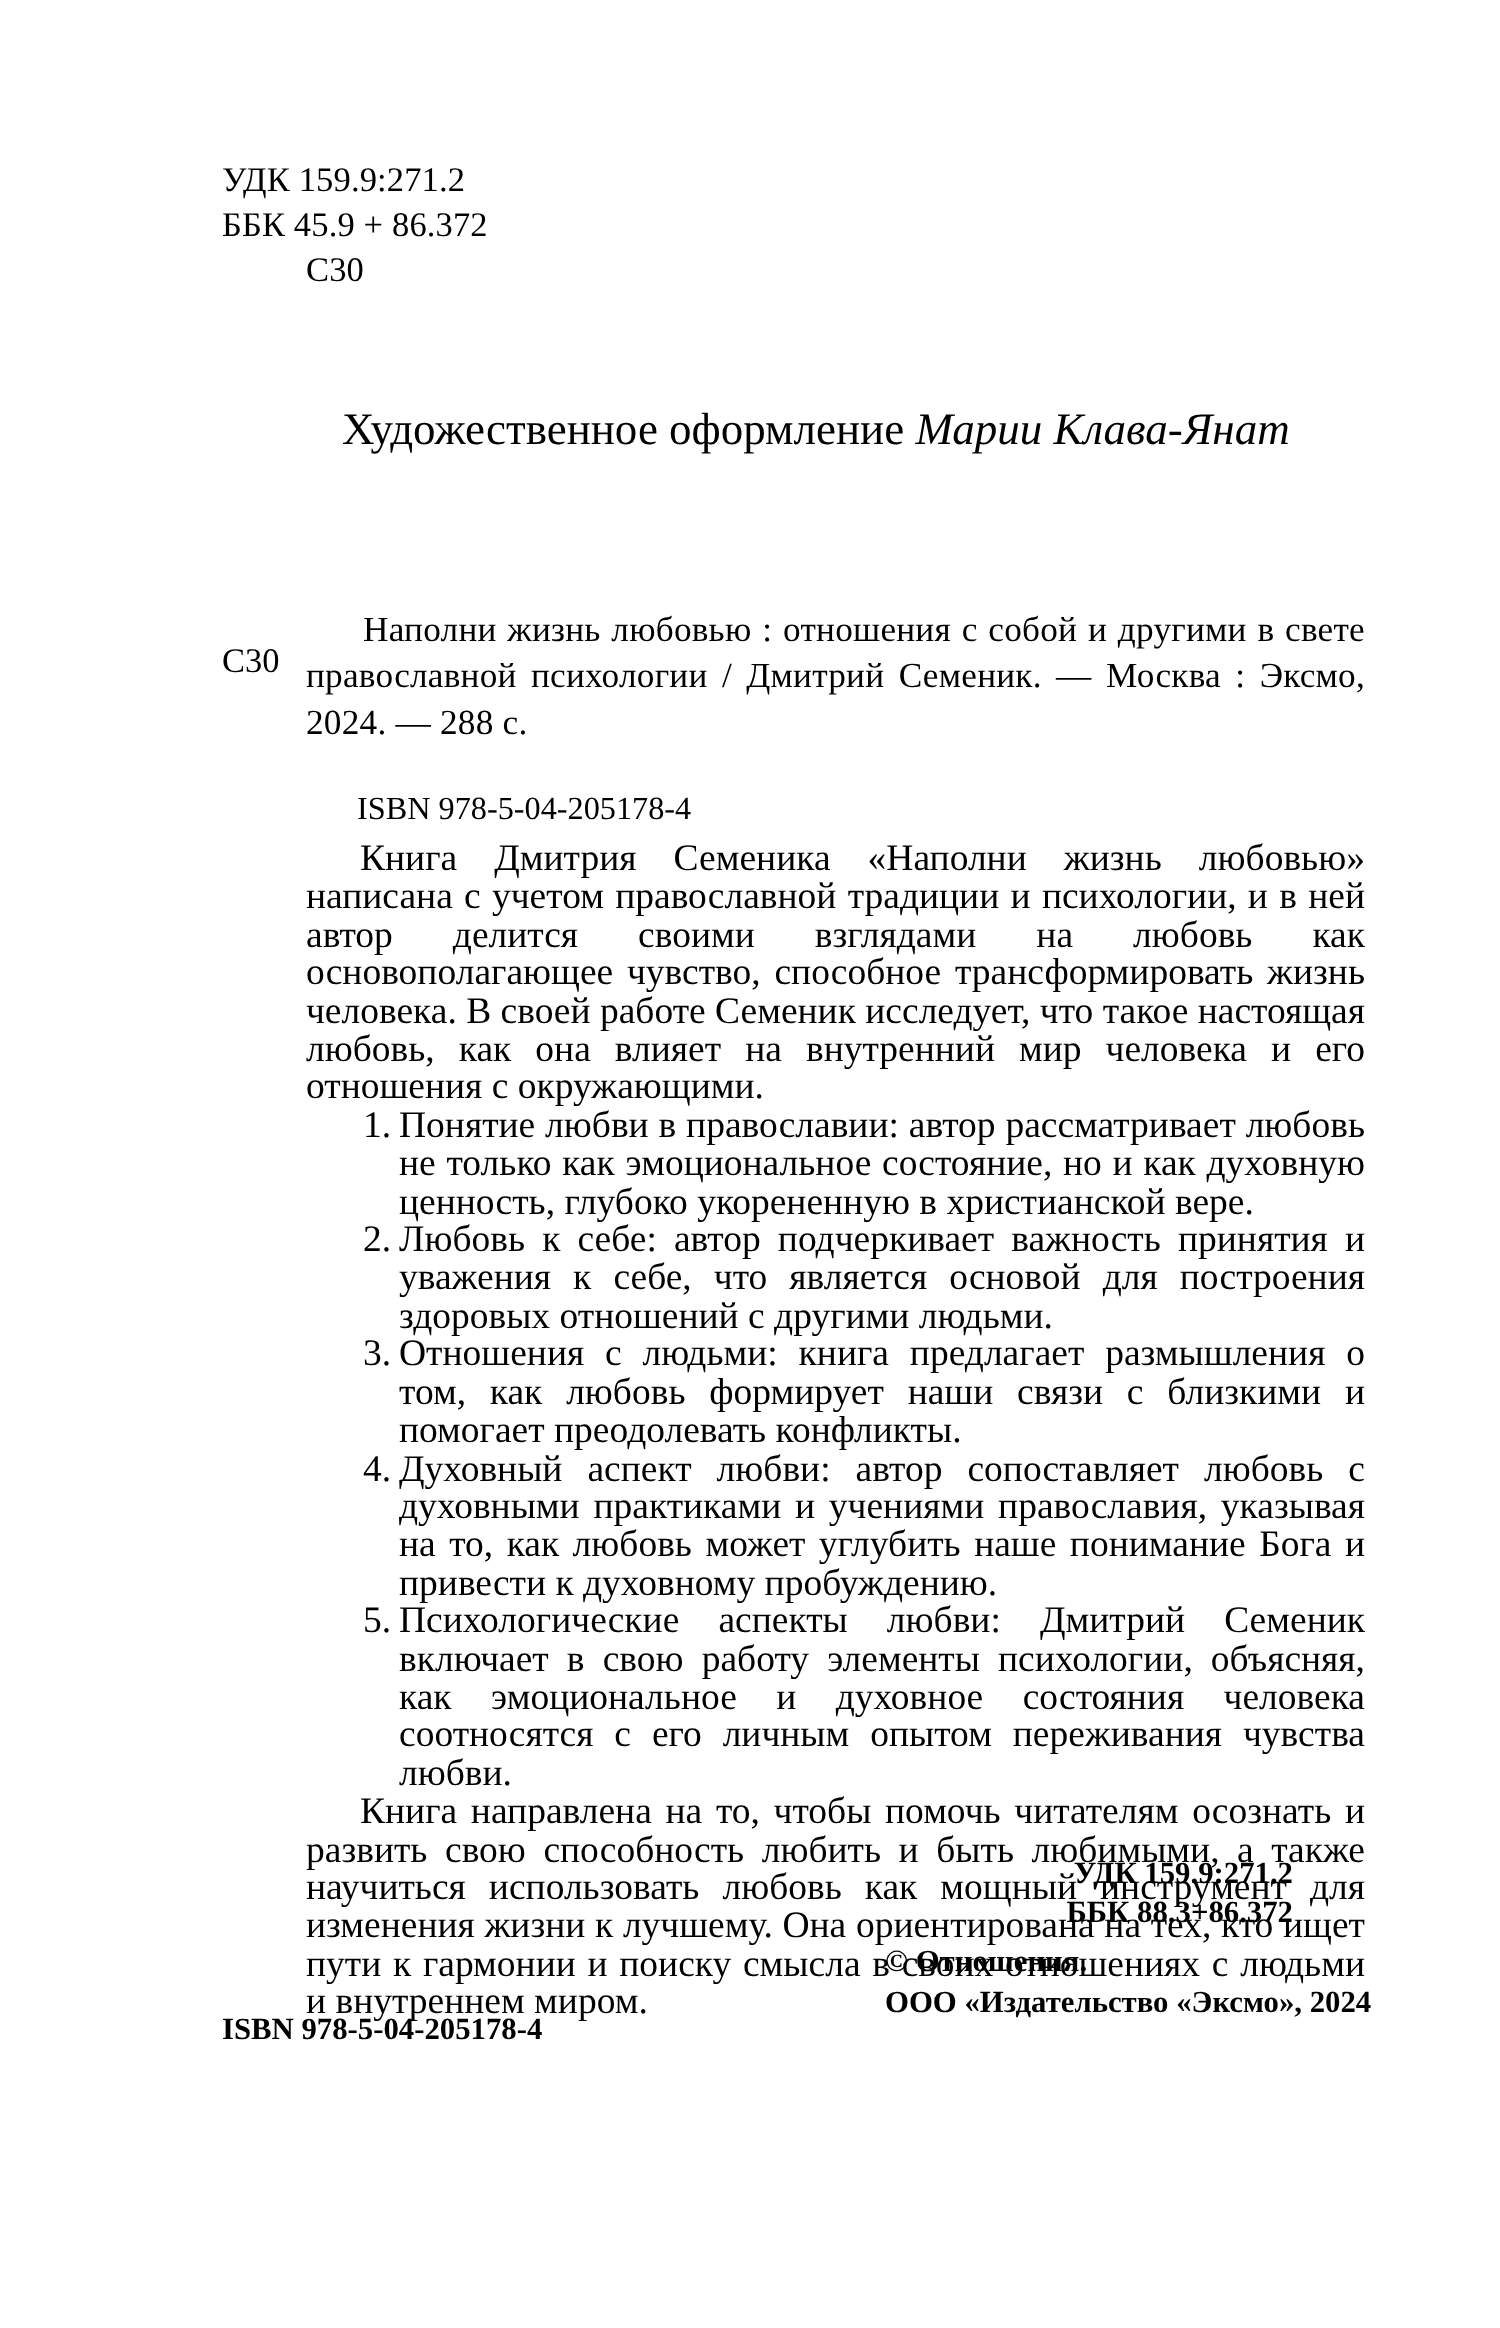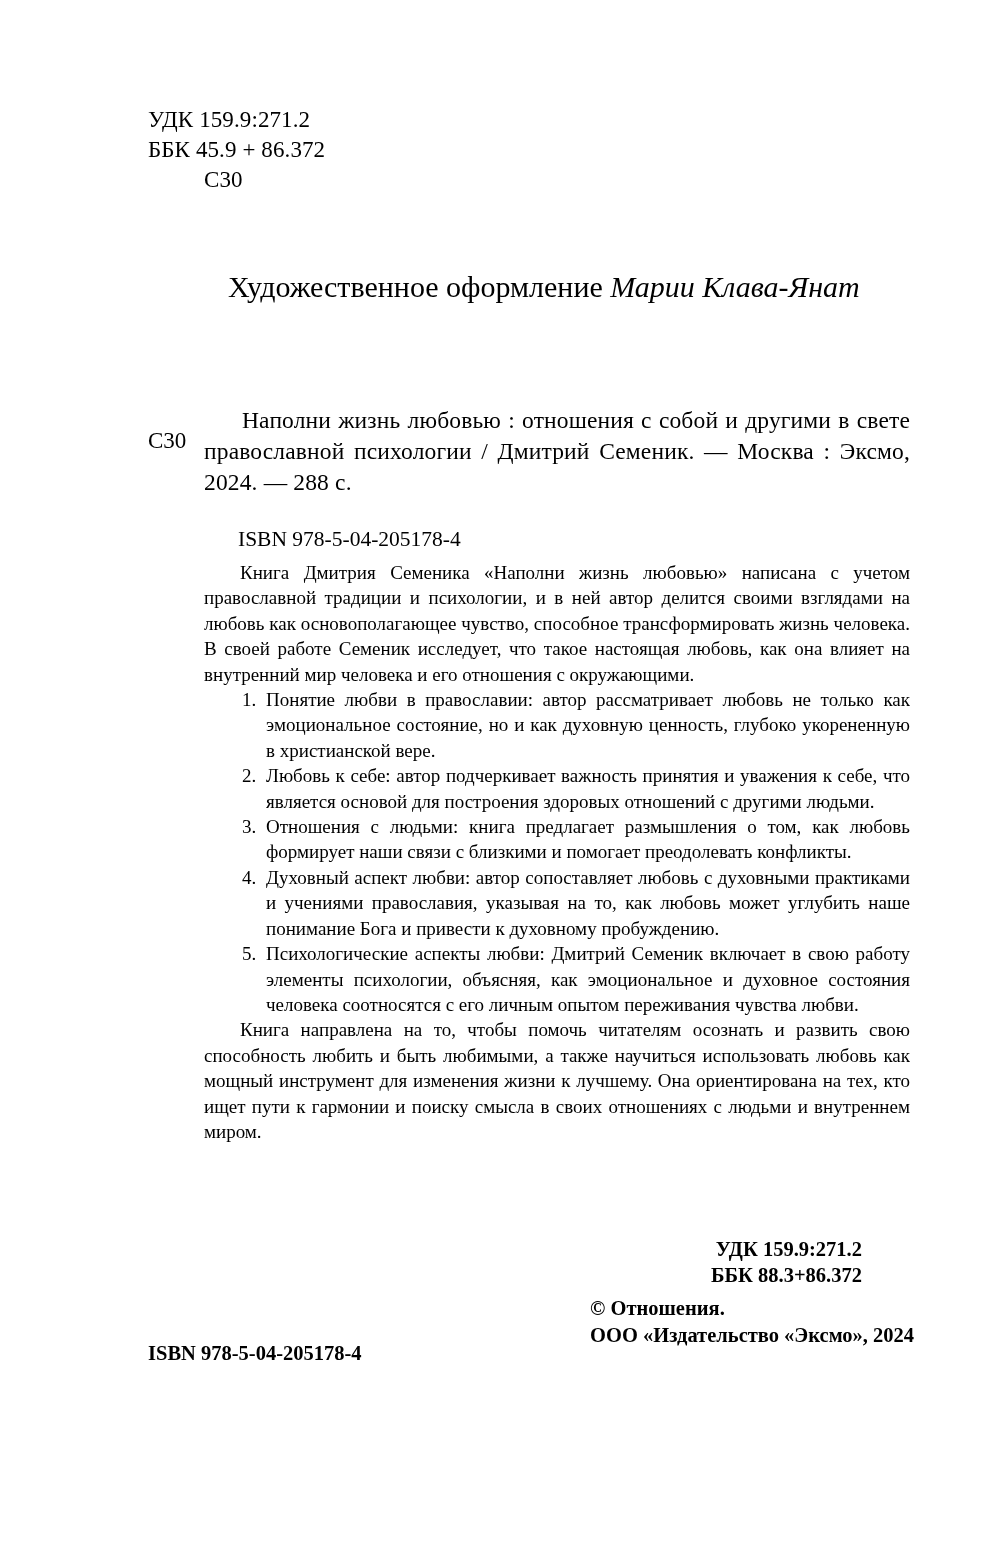--- a/index.html
+++ b/index.html
@@ -86,21 +86,21 @@
     font-size: 21.5px;
     line-height: 28px;
   }
 
   
   .annotation {
     position: absolute;
     left: 204px;
     top: 560px;
     width: 706px;
-    font-size: 19px;
+    font-size: 25px;
     line-height: 25.4px;
     text-align: justify;
   }
   .annotation p {
     margin: 0;
     text-indent: 36px;
   }
 
   .annotation ol.topics {
     margin: 0;

